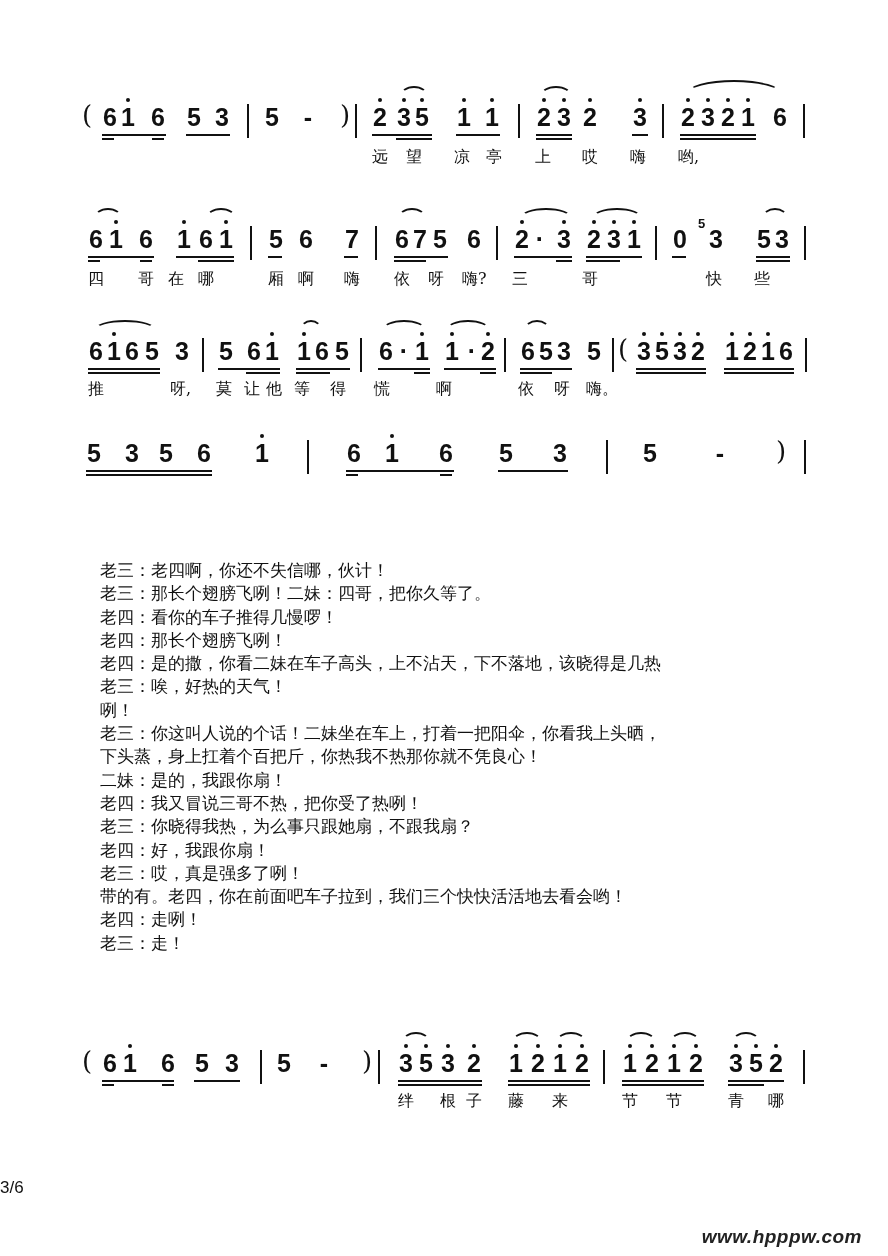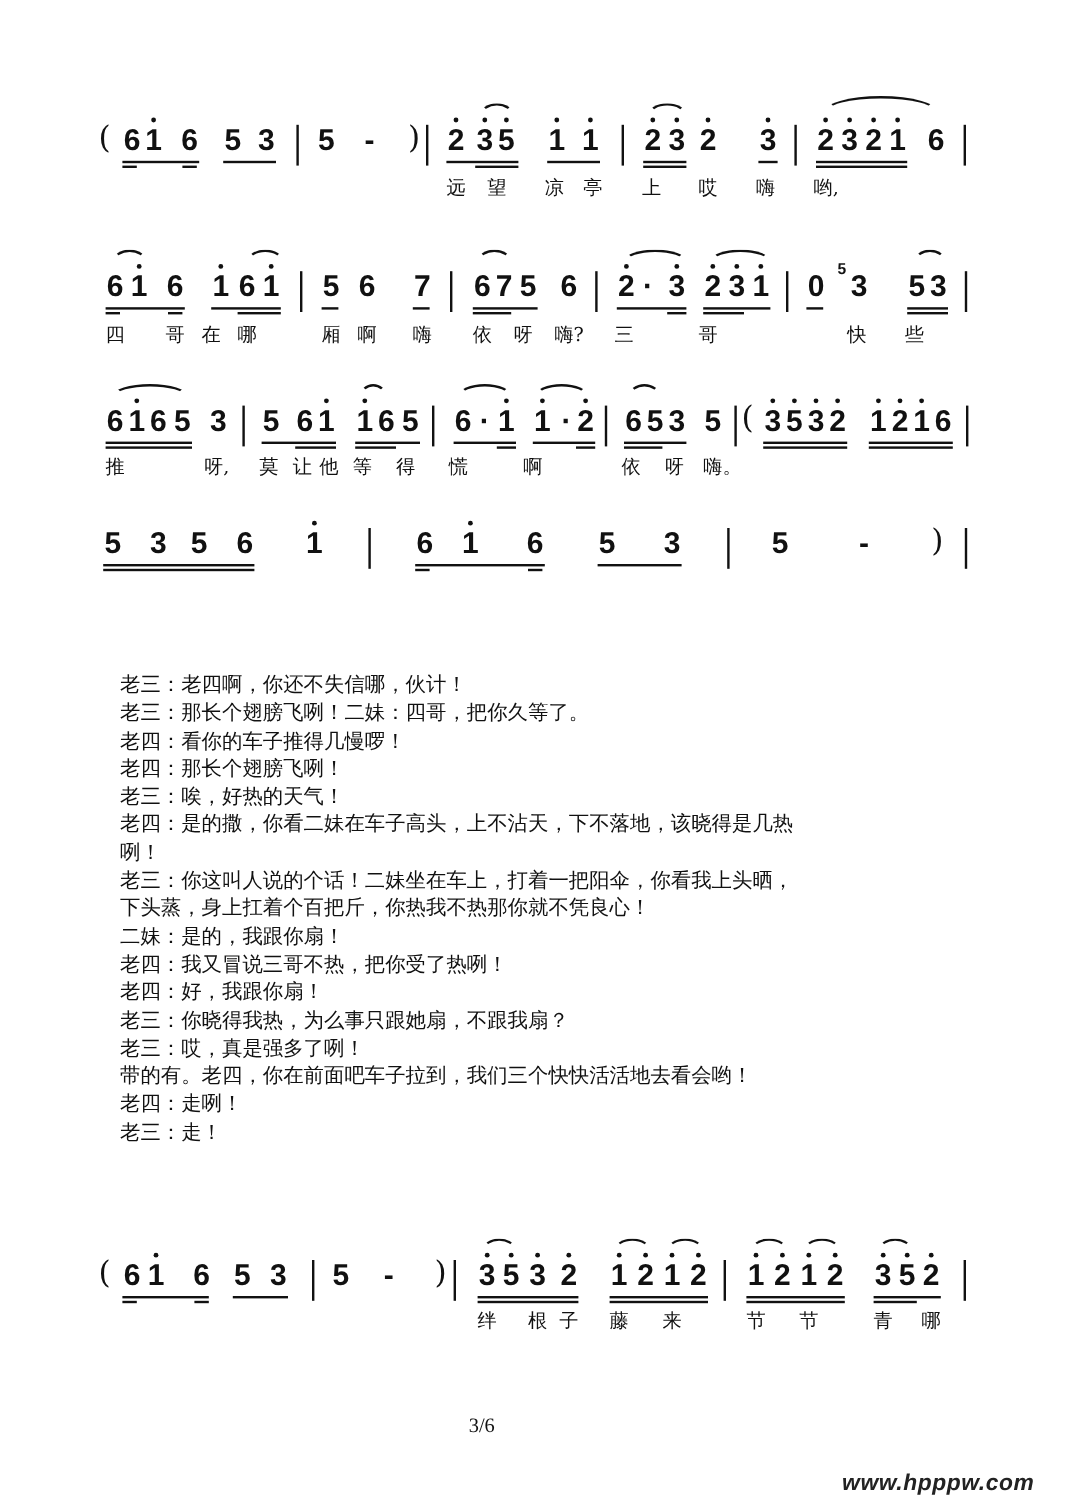--- a/index.html
+++ b/index.html
@@ -8,21 +8,21 @@
   .n{position:absolute;font-family:"Liberation Sans",sans-serif;font-weight:bold;font-size:25px;line-height:26px;width:16px;text-align:center;}
   .n .d{position:absolute;left:6px;width:4px;height:4px;border-radius:50%;background:#111;}
   .n .dt{top:-6px;}
   .bar{position:absolute;width:2px;background:#111;height:34px;}
   .ul{position:absolute;height:1.5px;background:#111;}
   .tie{position:absolute;border:2px solid #111;border-bottom:none;border-left-color:transparent;border-right-color:transparent;border-radius:50% 50% 0 0/100% 100% 0 0;height:8px;}
   .paren{position:absolute;font-size:26px;font-family:"DejaVu Serif",serif;}
   .lyr{position:absolute;font-family:"DejaVu Serif",serif;font-size:16px;line-height:18px;}
   .dlg{position:absolute;left:100px;top:523px;width:720px;font-family:Liberation Serif, serif;font-size:17px;line-height:23.3px;color:#111;margin-top:36px;}
   .dlg div{white-space:pre;}
-  .pnum{position:absolute;left:0;width:803px;top:1178px;text-align:center;font-family:Liberation Serif, serif;font-size:17px;}
+  .pnum{position:absolute;left:0;width:803px;top:1178px;font-family:Liberation Sans, sans-serif;font-size:17px;}
   .wm{position:absolute;right:26px;top:1226px;font-family:"Liberation Sans",sans-serif;font-weight:bold;font-style:italic;font-size:19px;color:#222;letter-spacing:0.5px;}
 </style>
 </head>
 <body>
 
 <div class="staff" style="top:100px;">
   <span class="paren" style="left:82px;top:0">(</span>
   <span class="n" style="left:102px;top:4px">6</span>
   <span class="n" style="left:120px;top:4px">1<i class="d dt"></i></span>
   <span class="n" style="left:150px;top:4px">6</span>
@@ -243,29 +243,29 @@
   <span class="n" style="left:712px;top:4px">-</span>
   <span class="paren" style="left:776px;top:0">)</span>
   <div class="bar" style="left:804px;top:4px"></div>
 </div>
 
 <div class="dlg">
   <div>老三：老四啊，你还不失信哪，伙计！</div>
   <div>老三：那长个翅膀飞咧！二妹：四哥，把你久等了。</div>
   <div>老四：看你的车子推得几慢啰！</div>
   <div>老四：那长个翅膀飞咧！</div>
+  <div>老四：是的撒，你看二妹在车子高头，上不沾天，下不落地，该晓得是几热</div>
   <div>老三：唉，好热的天气！</div>
-  <div>老四：是的撒，你看二妹在车子高头，上不沾天，下不落地，该晓得是几热</div>
   <div>咧！</div>
   <div>老三：你这叫人说的个话！二妹坐在车上，打着一把阳伞，你看我上头晒，</div>
   <div>下头蒸，身上扛着个百把斤，你热我不热那你就不凭良心！</div>
   <div>二妹：是的，我跟你扇！</div>
   <div>老四：我又冒说三哥不热，把你受了热咧！</div>
+  <div>老三：你晓得我热，为么事只跟她扇，不跟我扇？</div>
   <div>老四：好，我跟你扇！</div>
-  <div>老三：你晓得我热，为么事只跟她扇，不跟我扇？</div>
   <div>老三：哎，真是强多了咧！</div>
   <div>带的有。老四，你在前面吧车子拉到，我们三个快快活活地去看会哟！</div>
   <div>老四：走咧！</div>
   <div>老三：走！</div>
 </div>
 
 <div class="staff" style="top:1046px;">
   <span class="paren" style="left:82px;top:0">(</span>
   <span class="n" style="left:102px;top:4px">6</span>
   <span class="n" style="left:122px;top:4px">1<i class="d dt"></i></span>

